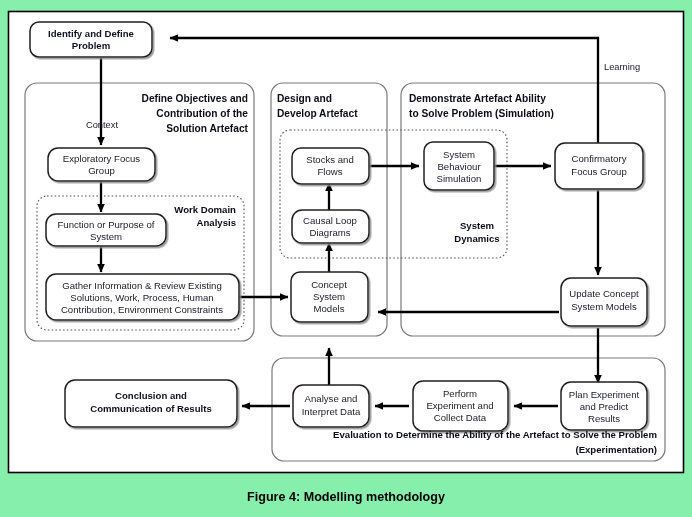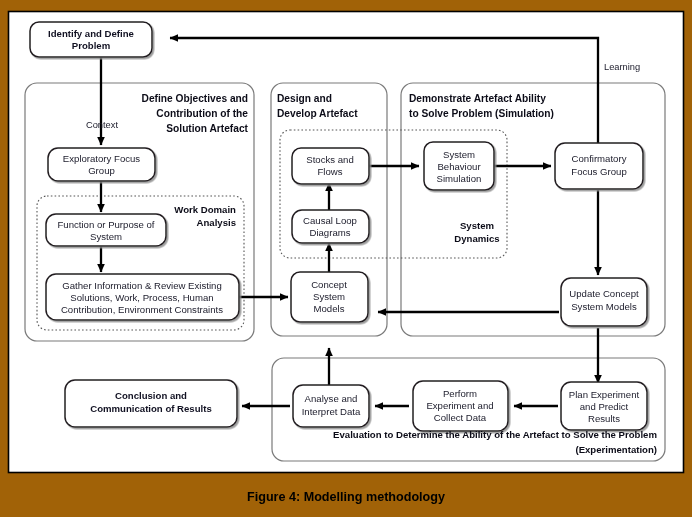--- a/index.html
+++ b/index.html
@@ -1,18 +1,18 @@
 <!DOCTYPE html>
 <html><head>
 <meta charset="utf-8">
 <style>
   html,body{margin:0;padding:0;background:#ffffff;}
   body{width:692px;height:517px;overflow:hidden;
        font-family:"Liberation Sans", sans-serif;}
-  #stage{position:relative;width:692px;height:517px;background:#a16207;}
+  #stage{position:relative;width:692px;height:517px;background:#86efac;}
   svg{position:absolute;left:0;top:0;}
   .node-text{font-family:"Liberation Sans", sans-serif;font-size:9.6px;fill:#1b1b2a;}
   .node-text.bold{font-weight:bold;fill:#111122;}
   .grp-title{font-family:"Liberation Sans", sans-serif;font-size:10.2px;font-weight:bold;fill:#0c0c18;}
   .sub-title{font-family:"Liberation Sans", sans-serif;font-size:9.6px;font-weight:bold;fill:#0c0c18;}
   .edge-label{font-family:"Liberation Sans", sans-serif;font-size:9.3px;fill:#1b1b2a;}
   .caption{font-family:"Liberation Sans", sans-serif;font-size:12.6px;font-weight:bold;fill:#000;}
 </style>
 </head>
 <body>

